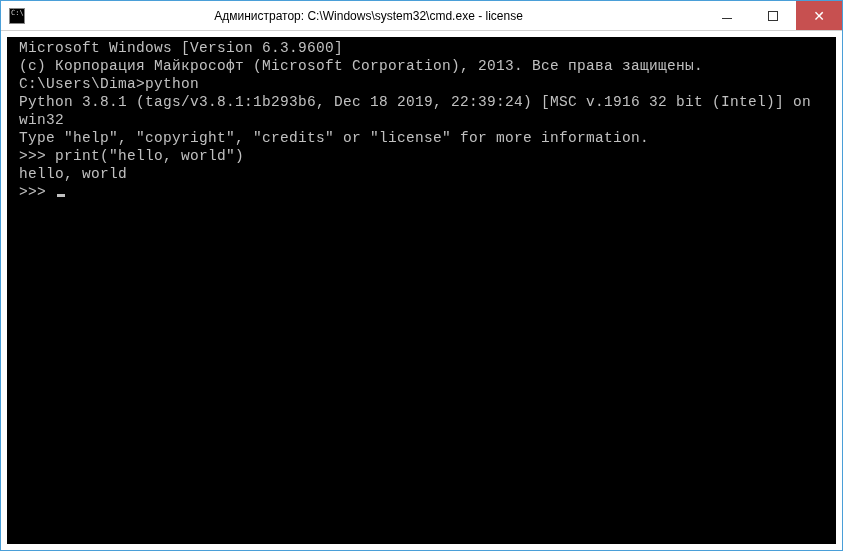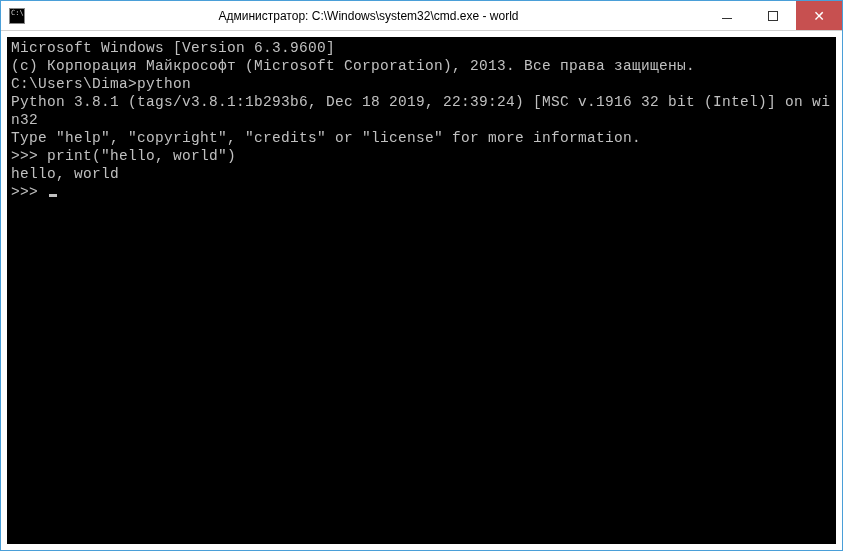--- a/index.html
+++ b/index.html
@@ -98,21 +98,21 @@
       padding: 6px;
       display: flex;
     }
     .console {
       flex: 1;
       background: #000;
       color: #c0c0c0;
       font-family: "Consolas", "Lucida Console", "Courier New", monospace;
       font-size: 14.5px;
       line-height: 18px;
-      padding: 2px 4px;
+      padding: 2px 12px;
       overflow: hidden;
       letter-spacing: 0.3px;
       white-space: pre-wrap;
       word-break: break-all;
     }
     .console-line {
       display: block;
     }
     .cursor {
       display: inline-block;
@@ -125,21 +125,21 @@
     }
   </style>
 </head>
 <body>
 
 <div class="window">
   <div class="titlebar">
     <div class="app-icon">
       <span>C:\</span>
     </div>
-    <div class="title-text">Администратор: C:\Windows\system32\cmd.exe - world</div>
+    <div class="title-text">Администратор: C:\Windows\system32\cmd.exe - license</div>
     <div class="window-controls">
       <button class="ctrl-btn minimize">
         <span class="ctrl-line-min"></span>
       </button>
       <button class="ctrl-btn maximize">
         <span class="ctrl-box-max"></span>
       </button>
       <button class="ctrl-btn close">
         <span class="ctrl-x">✕</span>
       </button>

